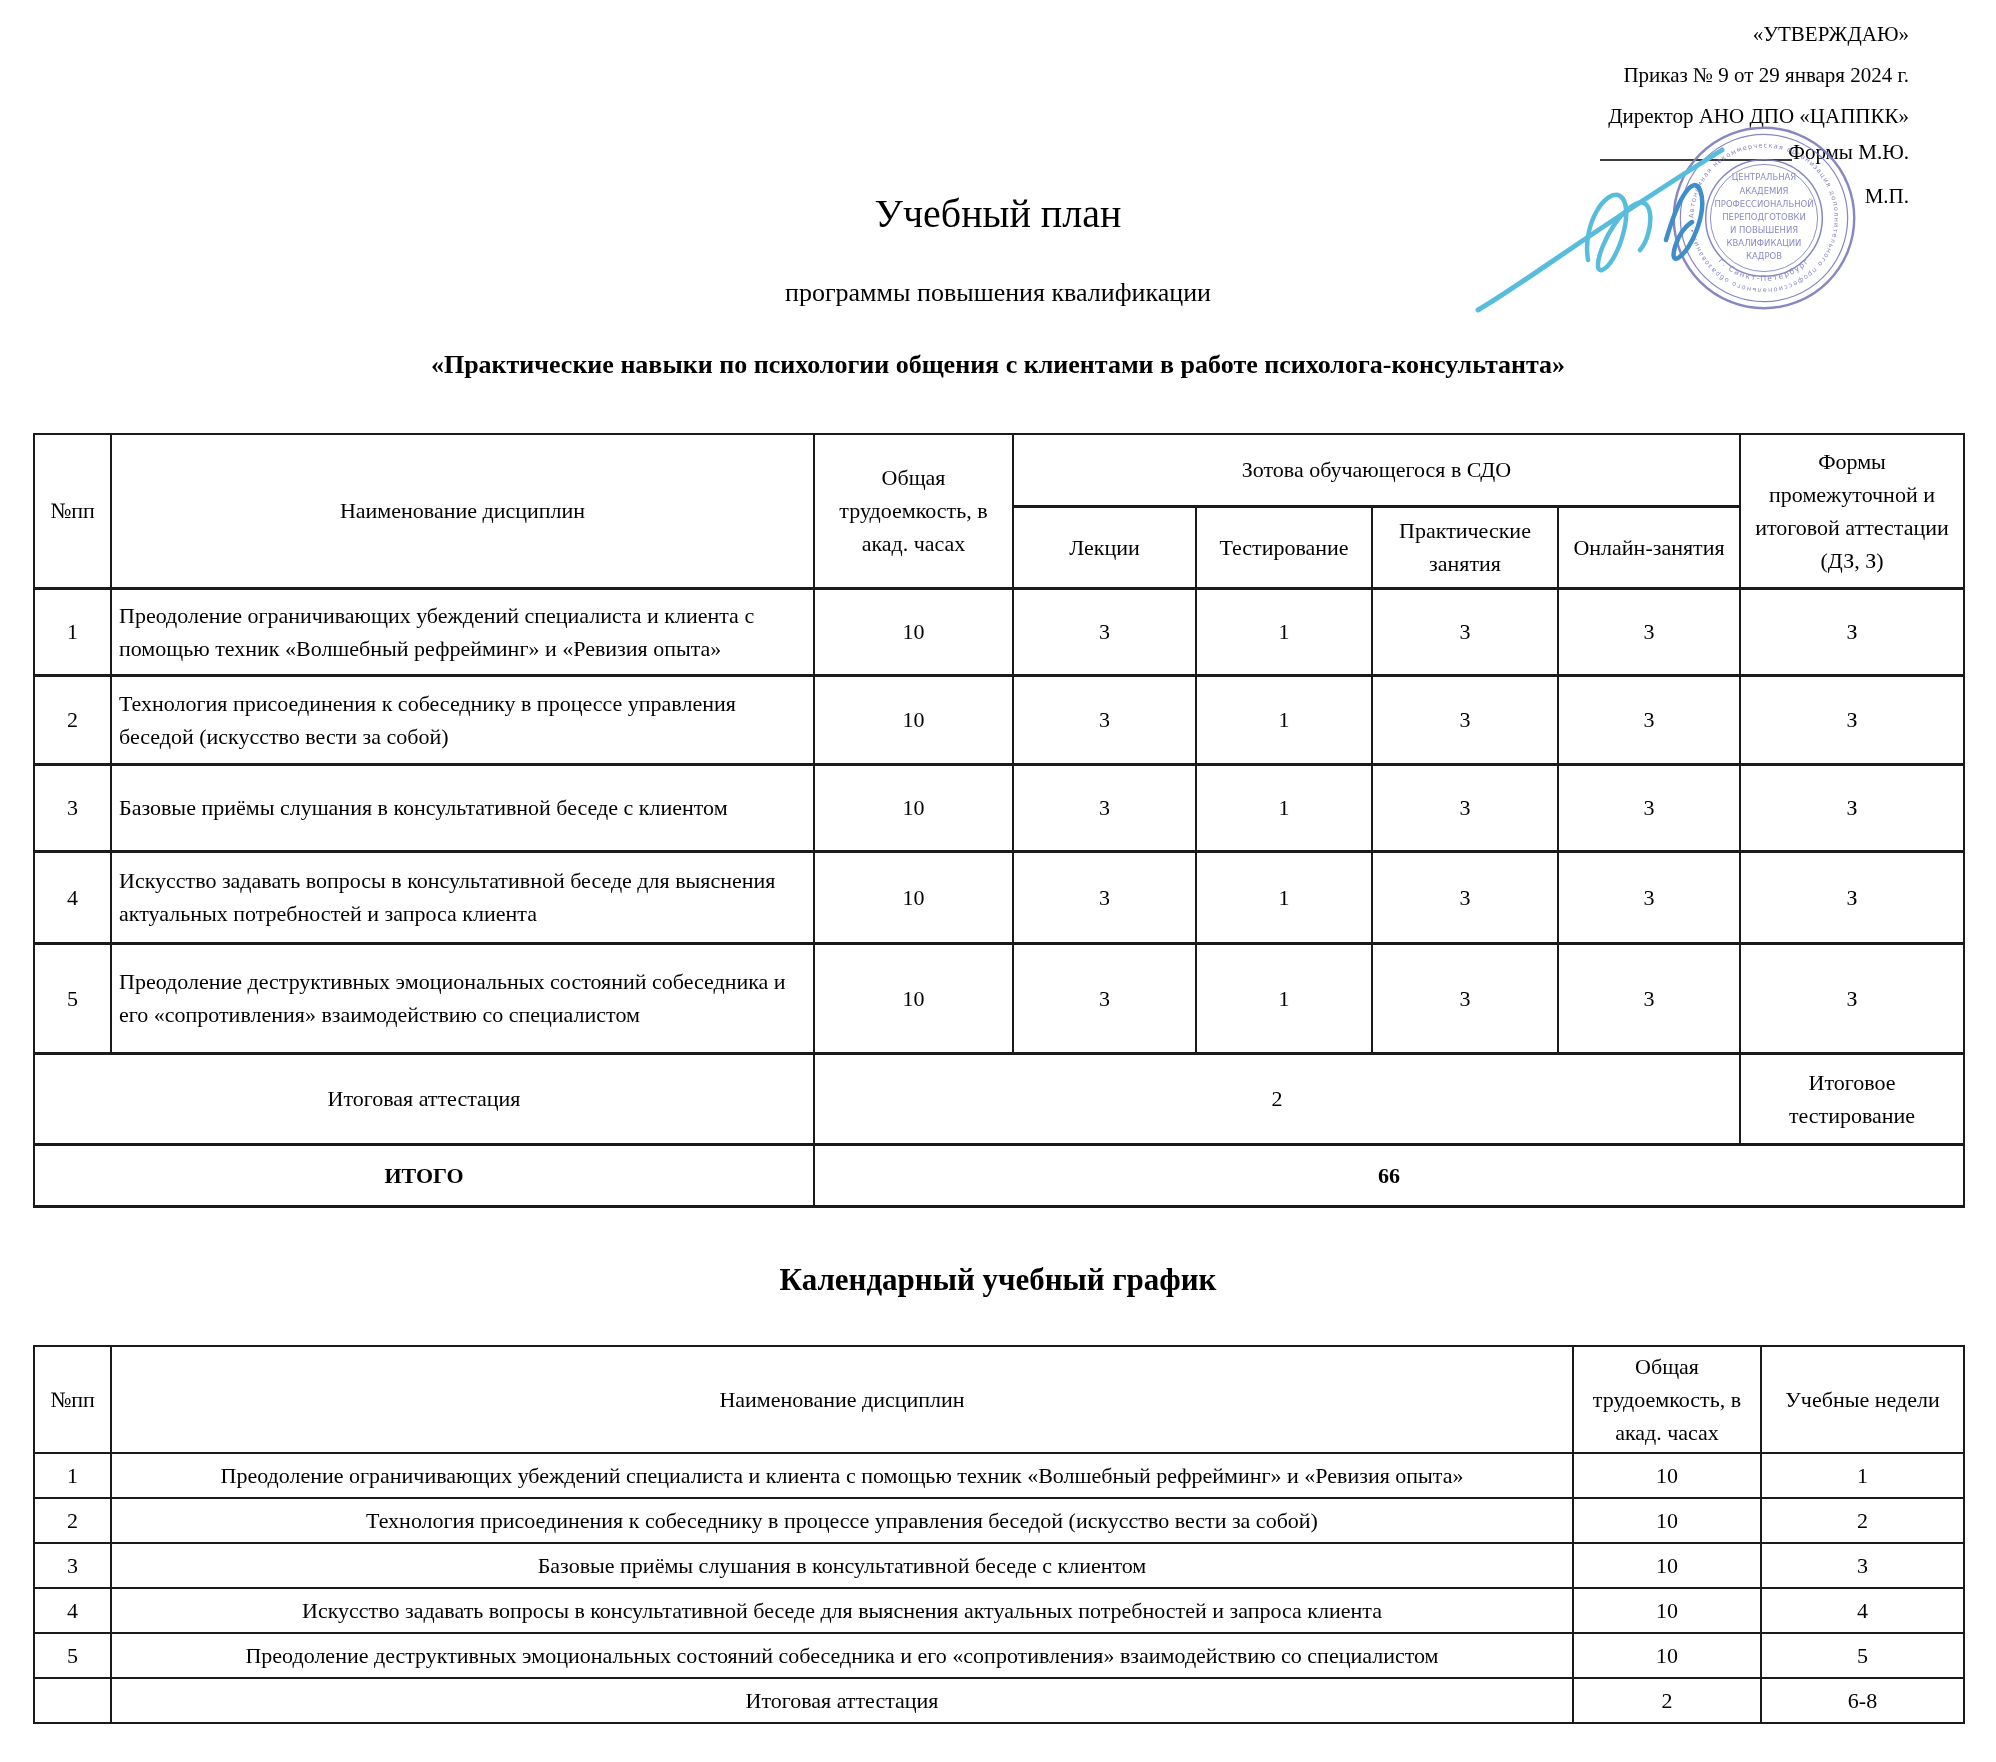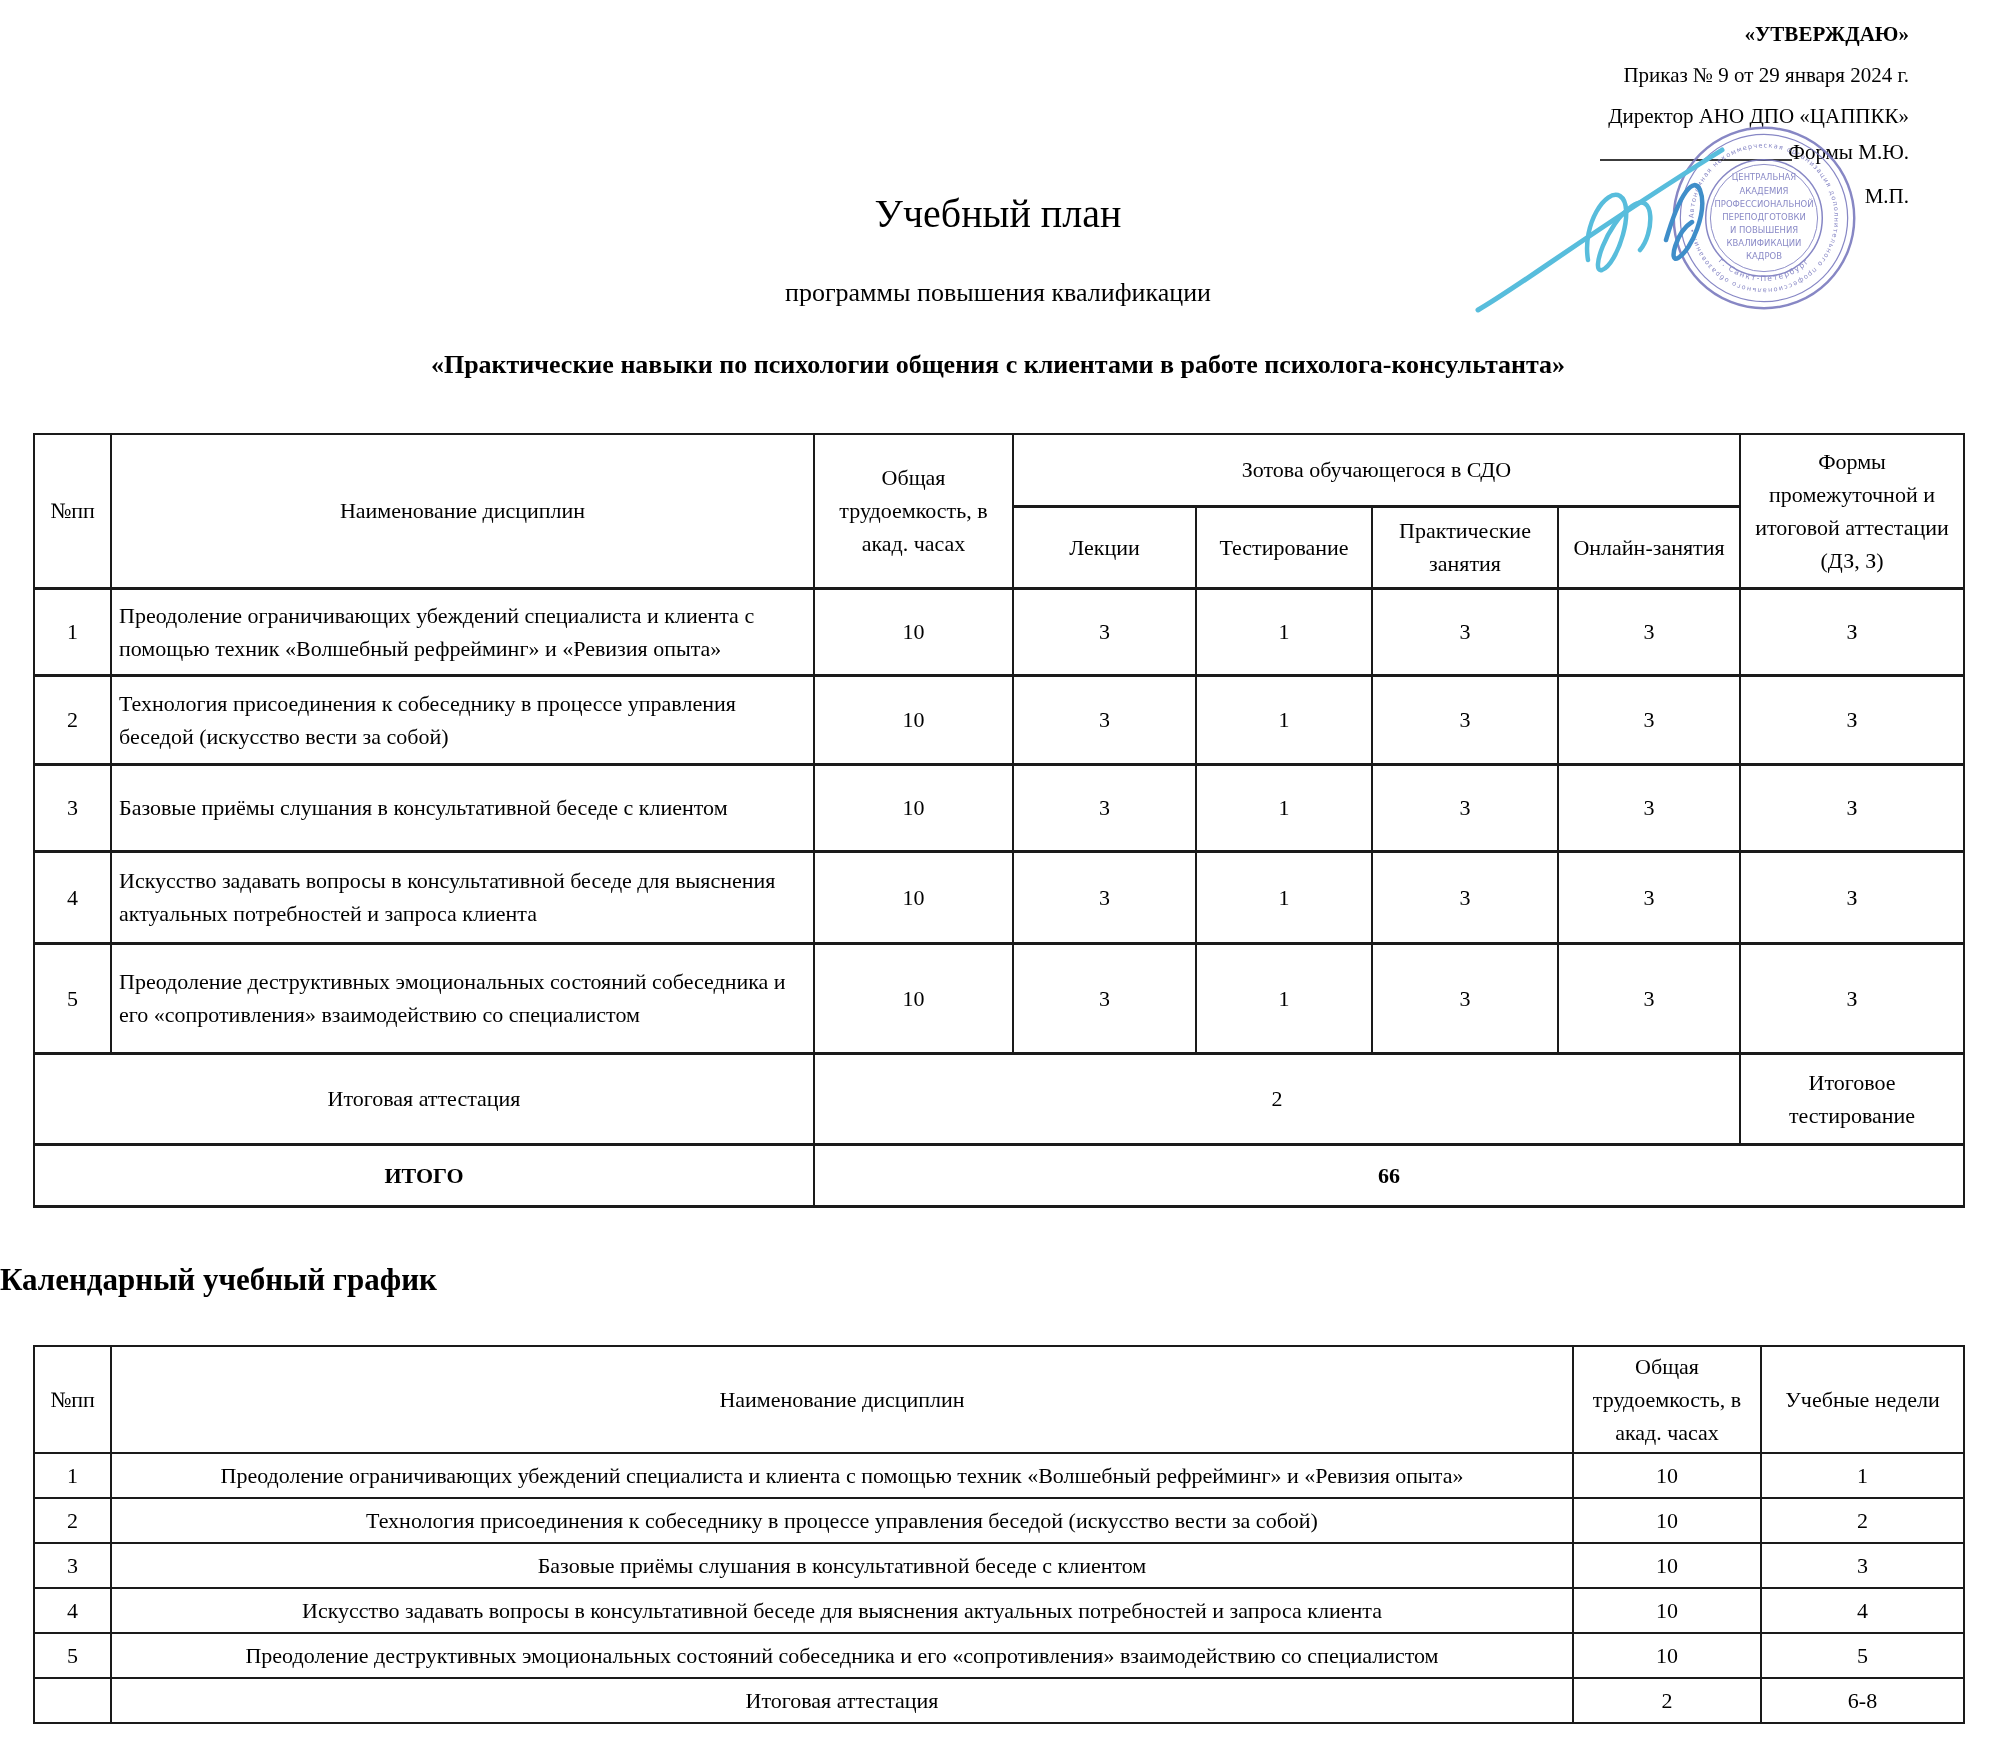--- a/index.html
+++ b/index.html
@@ -4,36 +4,36 @@
 <style>
   * { margin:0; padding:0; box-sizing:border-box; }
   html,body { background:#fff; }
   body {
     width:1996px; height:1762px; position:relative;
     font-family:"Liberation Serif","DejaVu Serif",serif;
     color:#000;
   }
   
   .approval-line { position:absolute; right:87px; white-space:nowrap; font-size:21px; }
-  .al-1 { top:22px; font-weight:bold; }
+  .al-1 { top:22px; font-weight:normal; }
   .al-2 { top:63px; }
   .al-3 { top:104px;margin-left:28px; }
   .al-4 { top:140px; }
   .al-5 { top:184px; }
   .sig-line {
     position:absolute; left:1600px; top:159px; width:192px;
     border-top:2px solid #3c3c3c;
   }
   .sig-svg { position:absolute; left:1468px; top:128px; width:340px; height:200px; z-index:3; }
   .stamp { position:absolute; left:1670px; top:124px; width:188px; height:188px; z-index:2; opacity:.92; }
   
   .doc-title   { position:absolute; top:190px; left:0; width:100%; text-align:center; font-size:40px; }
   .doc-subtitle{ position:absolute; top:278px; left:0; width:100%; text-align:center; font-size:26px; }
   .program-title{ position:absolute; top:350px; left:0; width:100%; text-align:center; font-size:26px; font-weight:bold; }
-  .calendar-title{ position:absolute; top:1262px; left:0; width:100%; font-size:31px; font-weight:bold; }
+  .calendar-title{ position:absolute; top:1262px; left:0; width:100%; text-align:center; font-size:31px; font-weight:bold; }
   
   table { border-collapse:collapse; table-layout:fixed; background:#fff; }
   .tbl { position:absolute; left:33px; }
   .tbl-curriculum { top:433px; width:1930px; }
   .tbl-calendar   { top:1345px; width:1930px; }
   td {
     border:2px solid #1a1a1a; vertical-align:middle; text-align:center;
     font-size:22px; line-height:1.5; padding:3px 8px; overflow:hidden;
   }
   .tbl-curriculum td { border-bottom-width:3px; }

